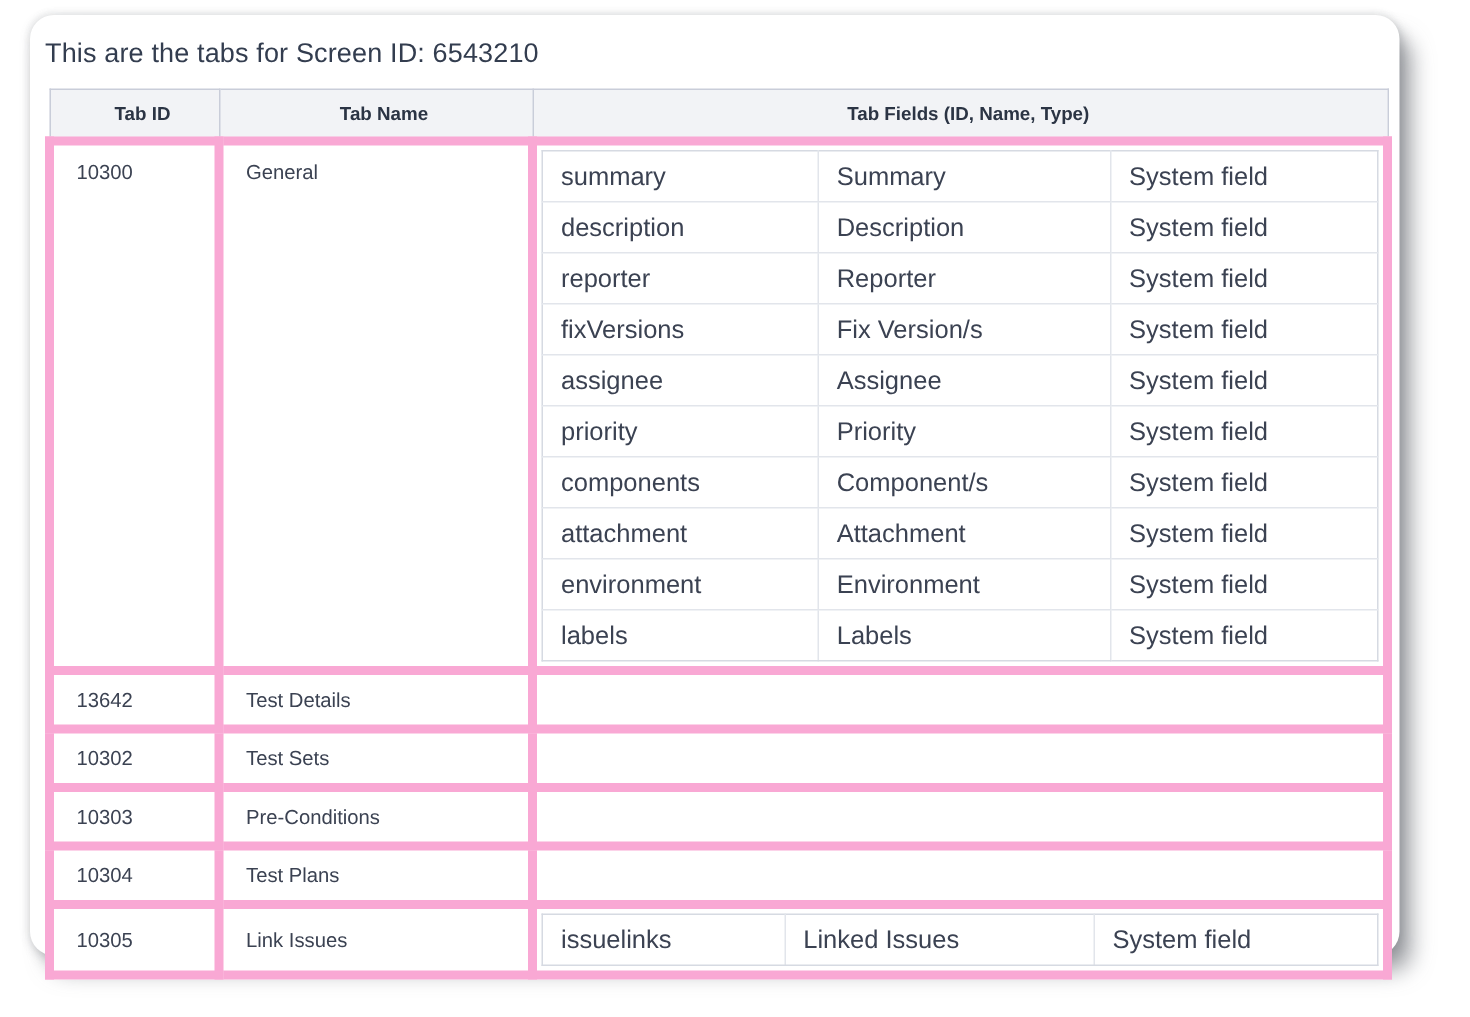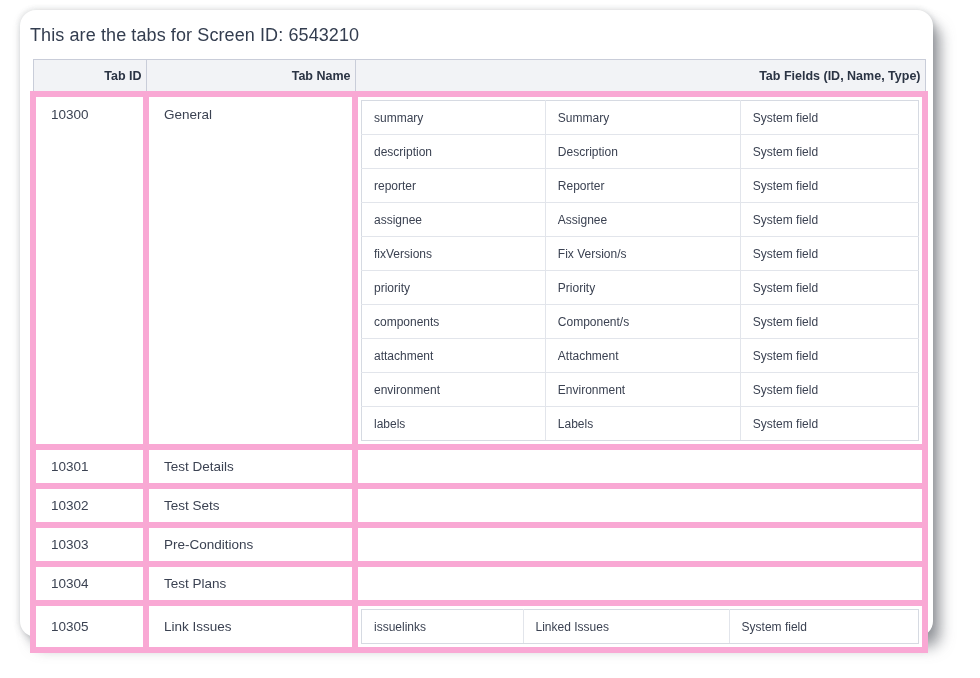--- a/index.html
+++ b/index.html
@@ -37,21 +37,21 @@
   }
   table.outer {
     border-collapse: collapse;
     table-layout: fixed;
     width: 892px;
     background: #ffffff;
   }
   table.outer th {
     background: #f2f3f6;
     border: 1px solid #c9cdd9;
-    text-align: right;
+    text-align: center;
     font-size: 12.5px;
     font-weight: bold;
     color: #2b3444;
     height: 31px;
     padding: 0 4px 0 15px;
   }
   table.outer td {
     border: 6px solid #f9a8d4;
     font-size: 13.5px;
     color: #3b4252;
@@ -68,21 +68,21 @@
     padding: 3px;
     vertical-align: top;
   }
   table.inner {
     border-collapse: collapse;
     table-layout: fixed;
     width: 100%;
   }
   table.inner td {
     border: 1px solid #e2e5eb;
-    font-size: 12px;
+    font-size: 17px;
     color: #3b4252;
     height: 33px;
     padding: 0 4px 0 12px;
     vertical-align: middle;
   }
   table.inner tr:first-child td { border-top-color: #d6dae2; }
   table.inner tr:last-child td  { border-bottom-color: #d6dae2; }
   table.inner td:first-child    { border-left-color: #d6dae2; }
   table.inner td:last-child     { border-right-color: #d6dae2; }
 </style>
@@ -128,27 +128,27 @@
                 <td>description</td>
                 <td>Description</td>
                 <td>System field</td>
               </tr>
               <tr>
                 <td>reporter</td>
                 <td>Reporter</td>
                 <td>System field</td>
               </tr>
               <tr>
+                <td>fixVersions</td>
+                <td>Fix Version/s</td>
+                <td>System field</td>
+              </tr>
+              <tr>
                 <td>assignee</td>
                 <td>Assignee</td>
-                <td>System field</td>
-              </tr>
-              <tr>
-                <td>fixVersions</td>
-                <td>Fix Version/s</td>
                 <td>System field</td>
               </tr>
               <tr>
                 <td>priority</td>
                 <td>Priority</td>
                 <td>System field</td>
               </tr>
               <tr>
                 <td>components</td>
                 <td>Component/s</td>
@@ -168,21 +168,21 @@
                 <td>labels</td>
                 <td>Labels</td>
                 <td>System field</td>
               </tr>
             </tbody>
           </table>
         </td>
       </tr>
 
       <tr>
-        <td>10301</td>
+        <td>13642</td>
         <td>Test Details</td>
         <td></td>
       </tr>
 
       <tr>
         <td>10302</td>
         <td>Test Sets</td>
         <td></td>
       </tr>
 

